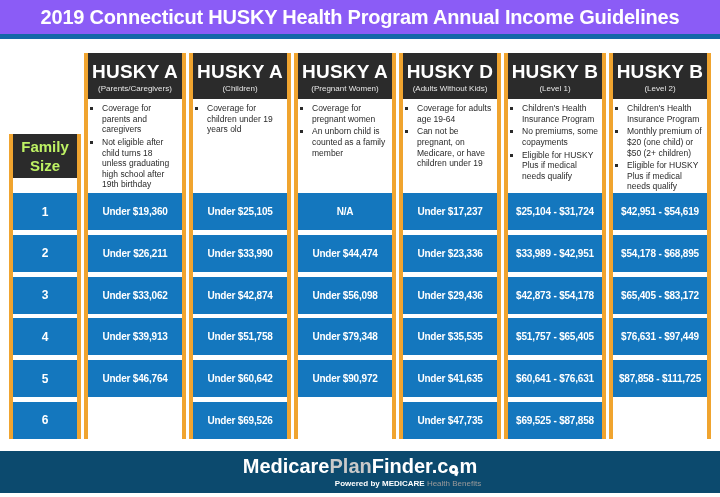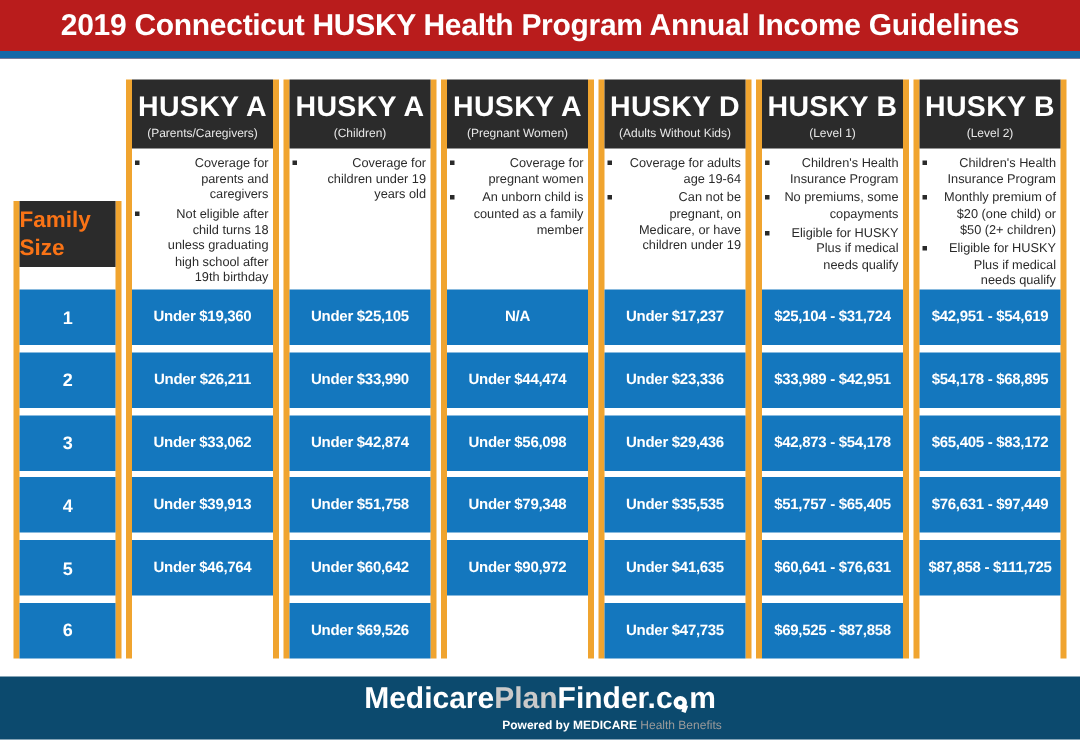--- a/index.html
+++ b/index.html
@@ -4,21 +4,21 @@
 <style>
   * { box-sizing: border-box; margin: 0; padding: 0; }
   html, body { width: 720px; height: 497px; overflow: hidden; }
   body {
     font-family: "Liberation Sans", "DejaVu Sans", sans-serif;
     background: #ffffff;
     position: relative;
   }
   .title-bar {
     height: 39px;
-    background: #b91c1c;
+    background: #8b5cf6;
     border-bottom: 5px solid #1468A8;
     display: flex; align-items: center; justify-content: center;
   }
   .title-bar h1 {
     color: #ffffff; font-size: 20px; font-weight: bold; letter-spacing: -0.2px;
     white-space: nowrap;
   }
   .table-wrap {
     margin: 14px 9px 0 9px;
     display: flex;
@@ -30,22 +30,22 @@
   .family-spacer { height: 81px; }
   .family-bordered {
     height: 305px;
     border-left: 4px solid #F0A42F;
     border-right: 4px solid #F0A42F;
     background: #ffffff;
     display: flex; flex-direction: column;
   }
   .family-head {
     height: 44px; background: #2B2B2B;
-    color: #f97316; font-weight: bold; font-size: 15px; line-height: 1.3;
-    display: flex; align-items: center; justify-content: center; 
+    color: #bef264; font-weight: bold; font-size: 15px; line-height: 1.3;
+    display: flex; align-items: center; justify-content: center; text-align: center;
   }
   .family-gap { height: 15px; }
   
   .col {
     flex: 1;
     border-left: 4px solid #F0A42F;
     border-right: 4px solid #F0A42F;
     background: #ffffff;
     display: flex; flex-direction: column;
     height: 386px;
@@ -54,21 +54,21 @@
     height: 46px; background: #2B2B2B; color: #ffffff;
     display: flex; flex-direction: column; align-items: center; justify-content: center;
     padding-top: 2px;
   }
   .col-title { font-size: 19px; font-weight: bold; letter-spacing: 0.2px; line-height: 1; text-align: right; }
   .col-sub { font-size: 8px; color: #e8e8e8; margin-top: 3px; }
   .col-desc {
     height: 94px; overflow: hidden;
     list-style-type: square;
     padding: 4px 3px 0 14px;
-    color: #2a2a2a; font-size: 8.5px; line-height: 1.25; text-align: right;
+    color: #2a2a2a; font-size: 8.5px; line-height: 1.25; text-align: left;
   }
   .col-desc li { margin-bottom: 2px; }
   
   .cells { display: flex; flex-direction: column; gap: 4.8px; }
   .cell {
     height: 37px; background: #1477BE;
     color: #ffffff; font-weight: bold; font-size: 10px; letter-spacing: -0.2px;
     display: flex; align-items: center; justify-content: center;
     white-space: nowrap;
   }

